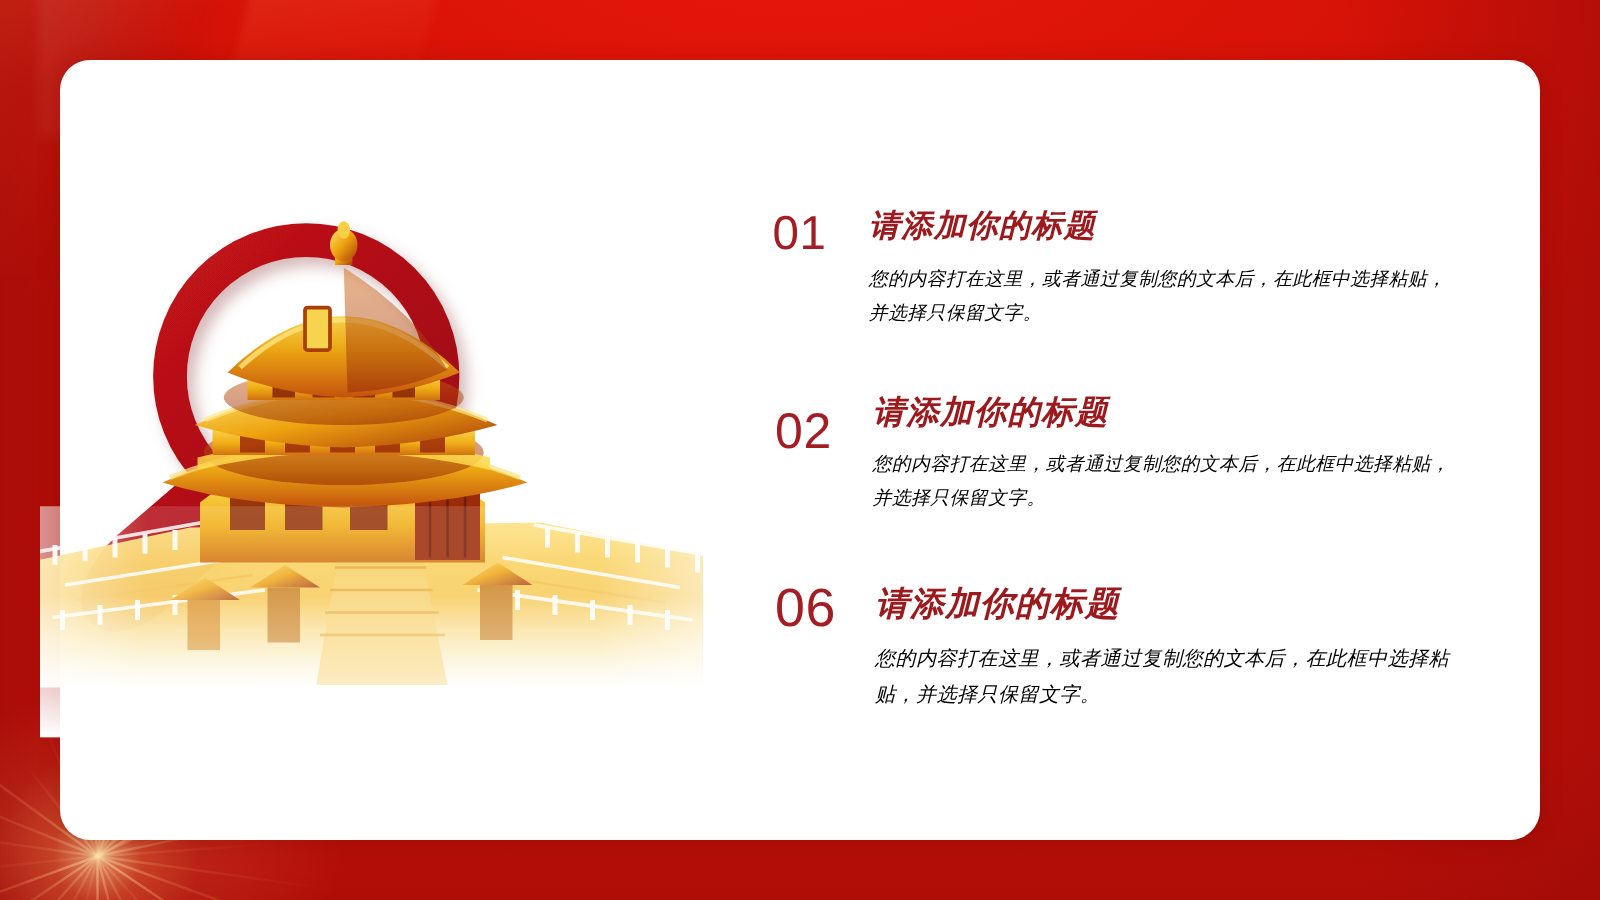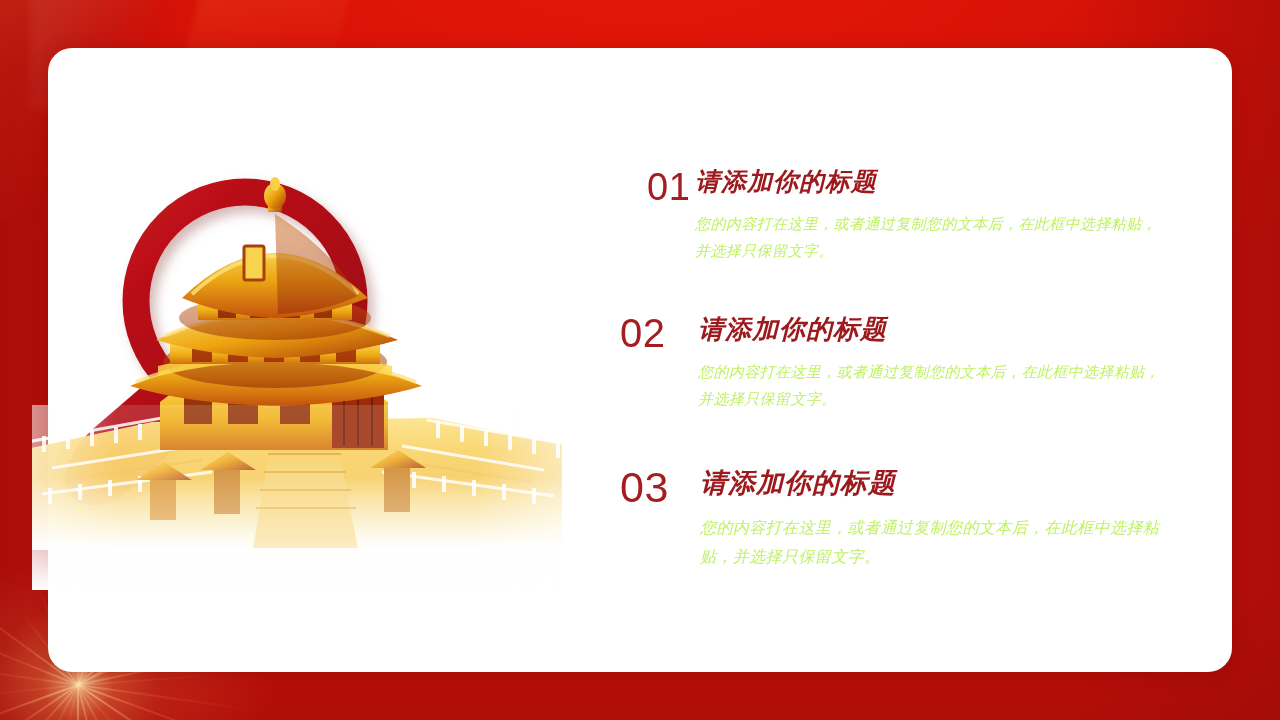--- a/index.html
+++ b/index.html
@@ -100,35 +100,35 @@
   }
   .block .body { position:absolute;font-style:italic; }
   .block .title {
     color:#9c1a1d;
     font-weight:700;
     line-height:1.1;
     letter-spacing:1px;
     white-space:nowrap;
   }
   .block .desc {
-    color:#bef264;
+    color:#000000;
     line-height:1.85;
     letter-spacing:.4px;
     font-weight:400;
   }
 
   
   #b1 { top:18px; }
-  #b1 .num  { left:18px; font-size:38px;margin-left:29px; }
+  #b1 .num  { left:18px; font-size:38px; }
   #b1 .body { left:95px; top:0; width:470px; }
   #b1 .title{ font-size:25px; }
   #b1 .desc { font-size:15px; margin-top:14px; }
 
   #b2 { top:163px; }
-  #b2 .num  { left:20px; font-size:40px; }
+  #b2 .num  { left:20px; font-size:40px;margin-top:12px; }
   #b2 .body { left:98px; top:2px; width:470px; }
   #b2 .title{ font-size:26px; }
   #b2 .desc { font-size:15px; margin-top:14px; }
 
   #b3 { top:316px; }
   #b3 .num  { left:20px; font-size:43px; }
   #b3 .body { left:100px; top:3px; width:480px; }
   #b3 .title{ font-size:27px; }
   #b3 .desc { font-size:16px; margin-top:14px; }
 </style>
@@ -367,21 +367,21 @@
 
     <div class="block" id="b2">
       <div class="num">02</div>
       <div class="body">
         <div class="title">请添加你的标题</div>
         <div class="desc">您的内容打在这里，或者通过复制您的文本后，在此框中选择粘贴，并选择只保留文字。</div>
       </div>
     </div>
 
     <div class="block" id="b3">
-      <div class="num">03</div>
+      <div class="num">06</div>
       <div class="body">
         <div class="title">请添加你的标题</div>
         <div class="desc">您的内容打在这里，或者通过复制您的文本后，在此框中选择粘贴，并选择只保留文字。</div>
       </div>
     </div>
 
   </div>
 </div>
 
 </body></html>

